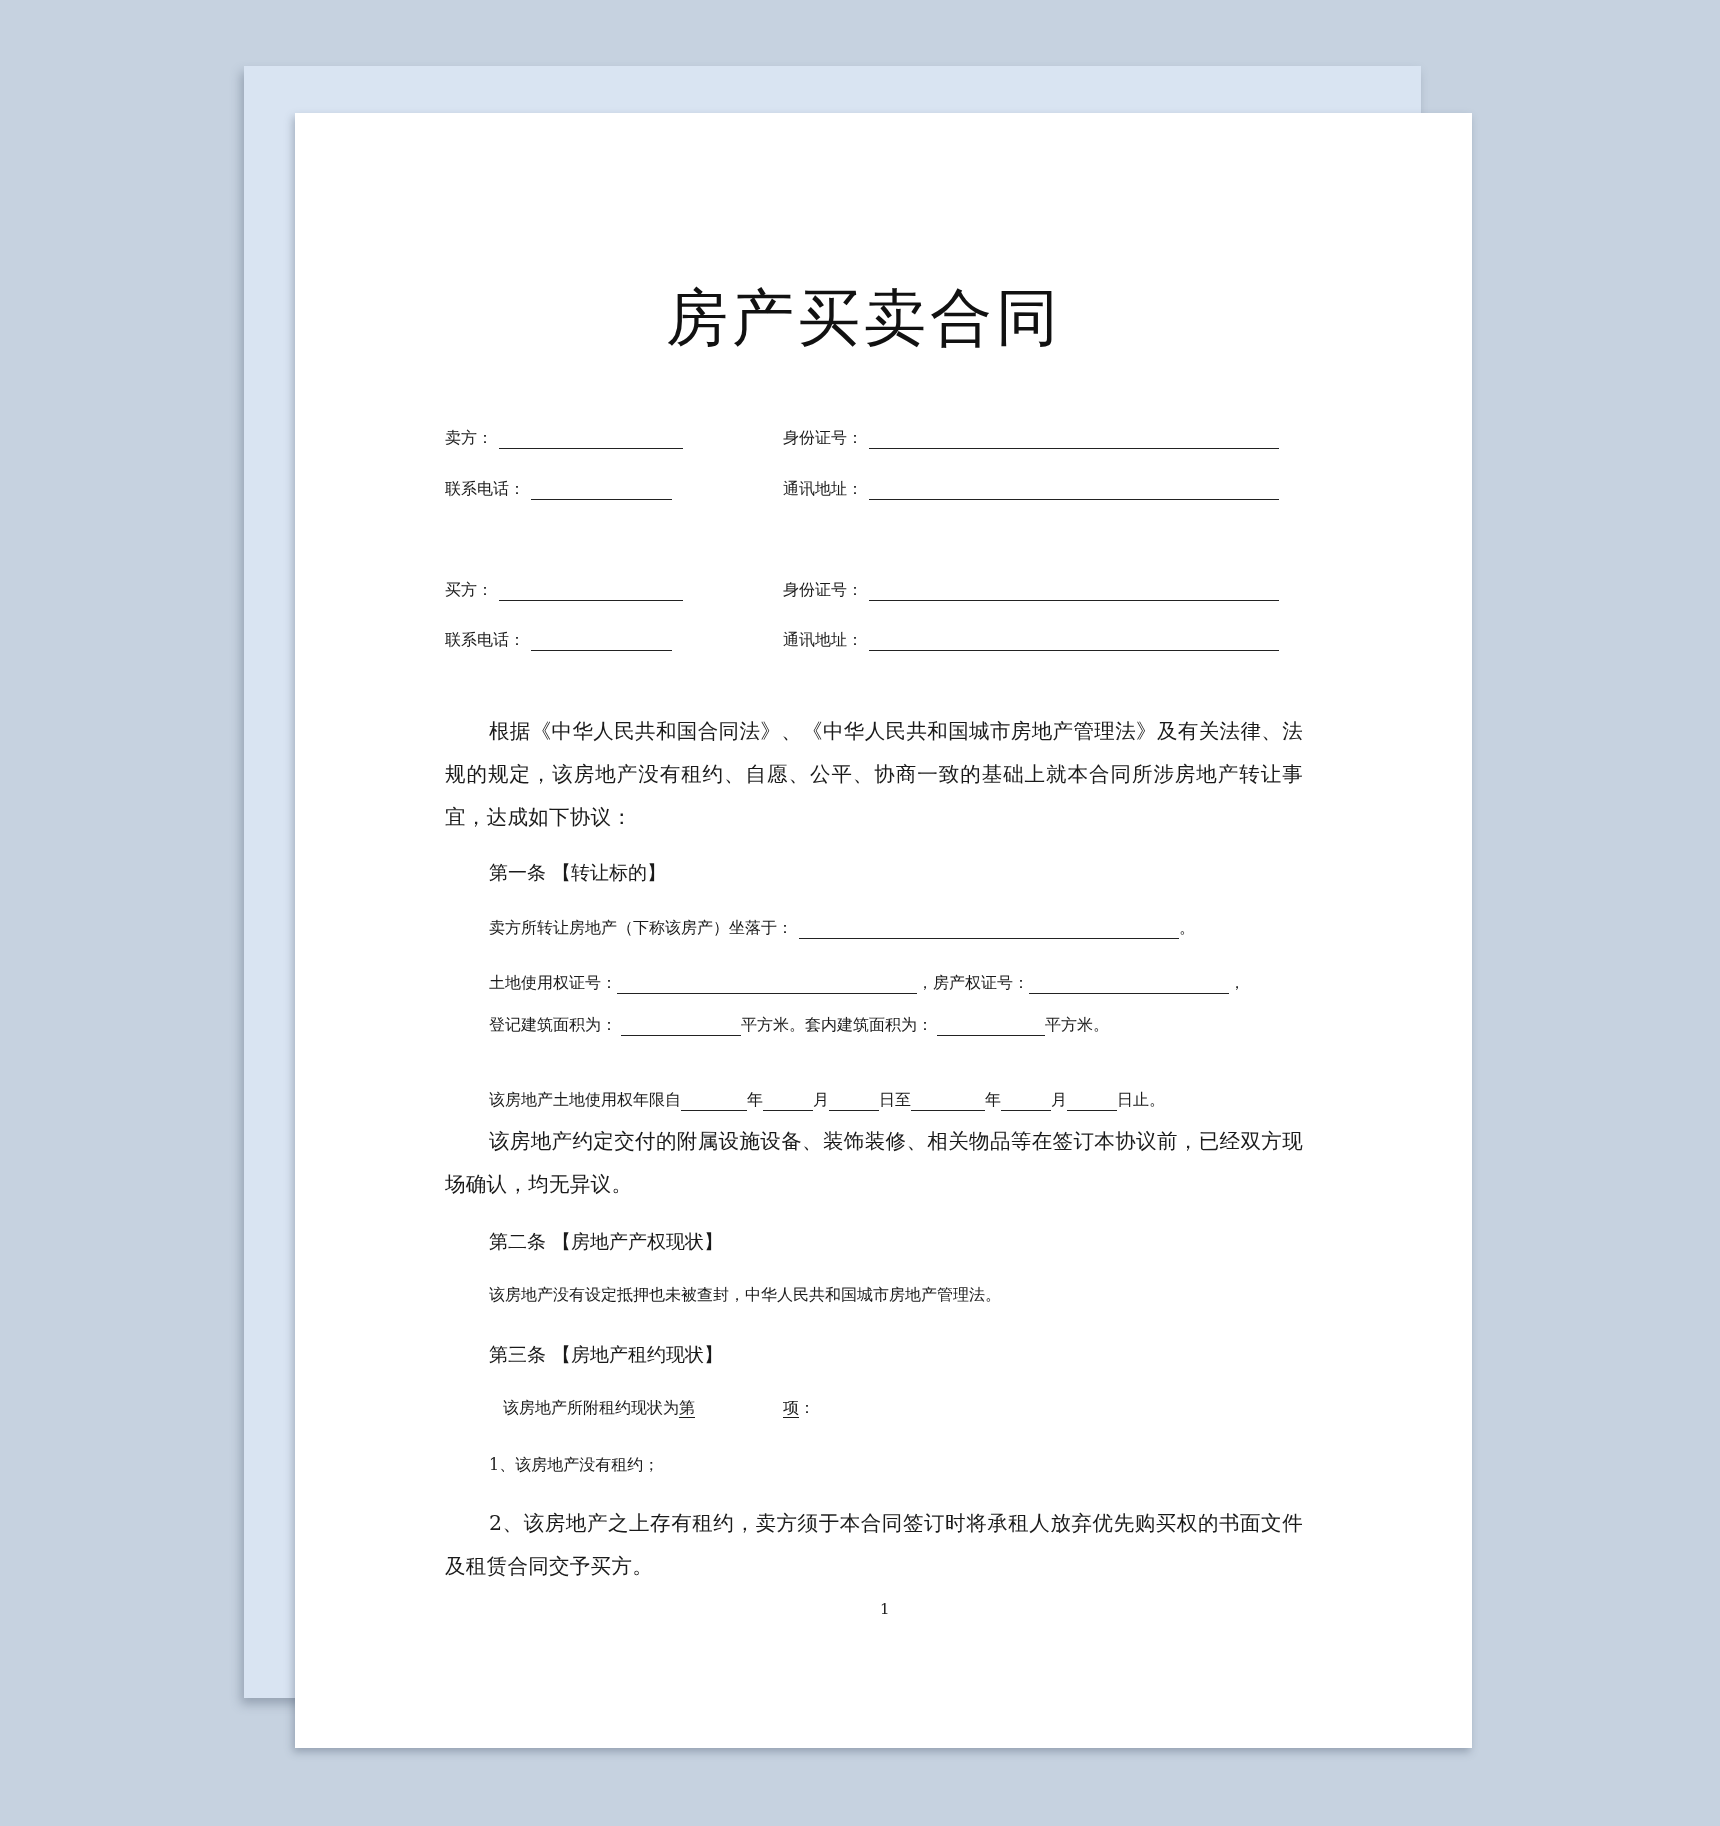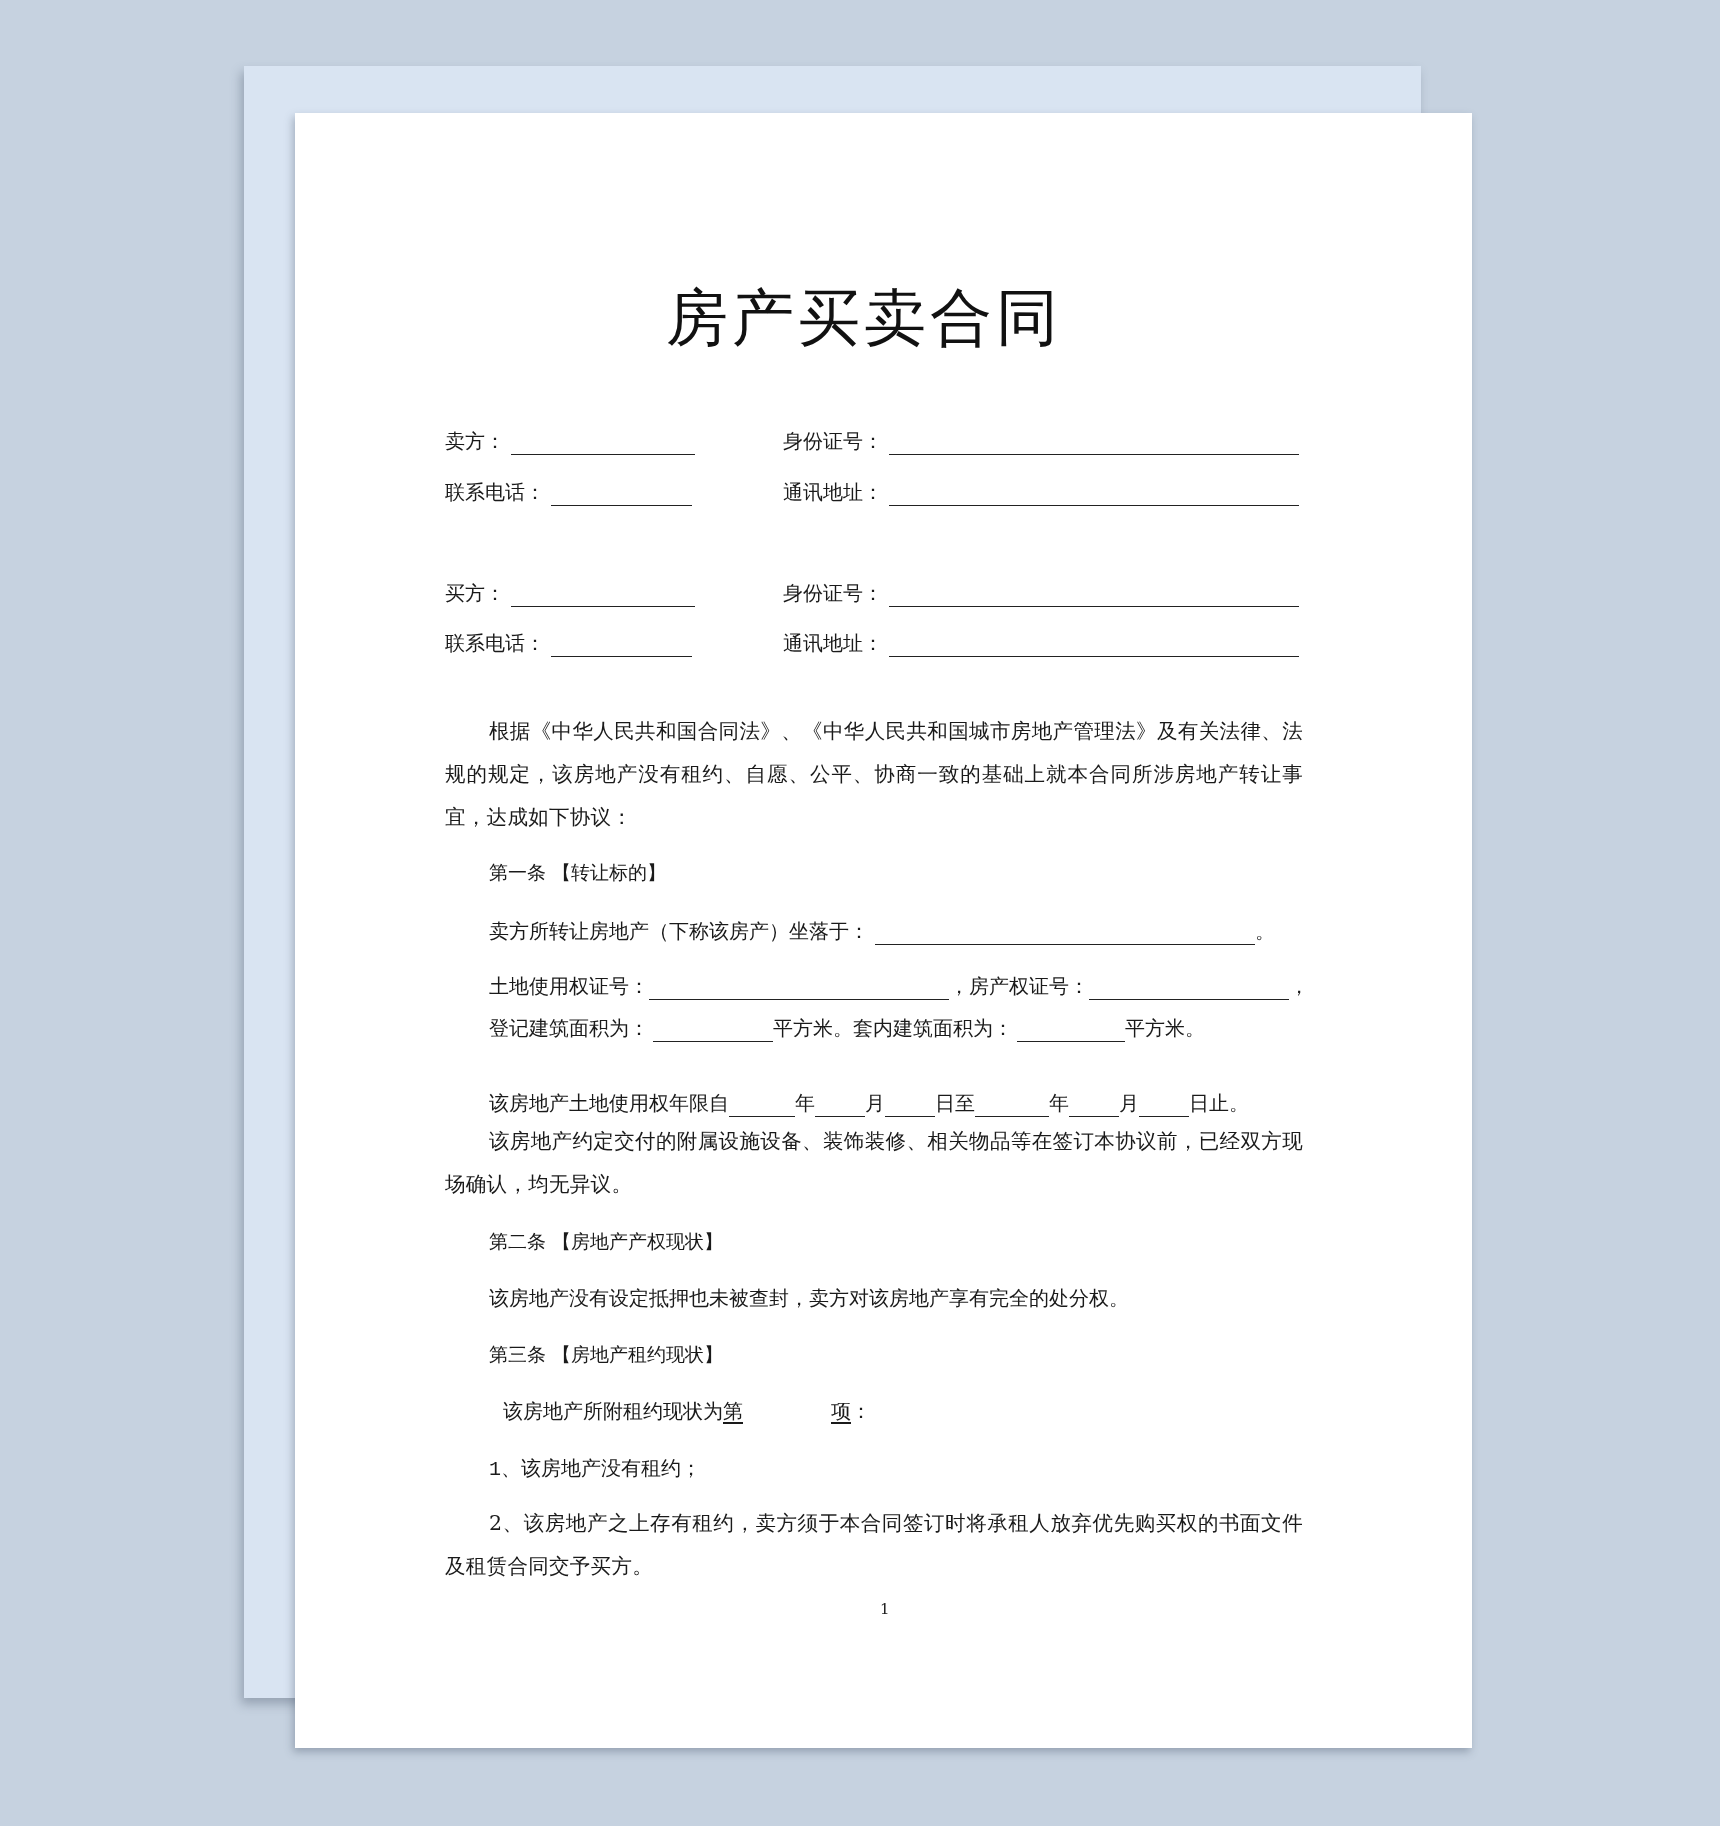--- a/index.html
+++ b/index.html
@@ -12,21 +12,21 @@
     background:#d9e4f2; box-shadow:-3px 6px 10px rgba(60,75,95,0.35);
   }
   .front-page {
     position:absolute; left:295px; top:113px; width:1177px; height:1635px;
     background:#ffffff; box-shadow:-2px 4px 8px rgba(60,75,95,0.35);
   }
   .title {
     position:absolute; left:0; right:0; top:276px; text-align:center;
     font-family:"DejaVu Sans","Liberation Sans",sans-serif; font-size:62px; letter-spacing:4px; color:#111;margin-left:8px;
   }
-  .abs { position:absolute; font-size:20px; white-space:nowrap;font-family:Liberation Mono, monospace; }
+  .abs { position:absolute; font-size:16px; white-space:nowrap; }
   .line { display:inline-block; border-bottom:1.6px solid #222; height:18px; vertical-align:bottom; margin-left:6px; }
   .para {
     position:absolute; left:445px; width:858px; font-size:20.5px; line-height:43px;
     text-align:justify; letter-spacing:0.3px;
   }
   .indent { text-indent:44px; }
   .heading { font-family:"DejaVu Sans","Liberation Sans",sans-serif; font-weight:normal; font-size:19px; }
   .u { display:inline-block; border-bottom:1.6px solid #222; height:20px; vertical-align:bottom; }
   .ul-text { text-decoration:underline; text-underline-offset:4px; }
   .page-num { position:absolute; left:880px; top:1600px; font-size:15px; }
@@ -83,21 +83,21 @@
     <span>登记建筑面积为：</span><span class="u" style="width:120px;margin-left:4px"></span><span>平方米。套内建筑面积为：</span><span class="u" style="width:108px;margin-left:4px"></span><span>平方米。</span>
   </div>
 
   <div class="abs" style="left:489px;top:1072px;margin-top:18px;">
     <span>该房地产土地使用权年限自</span><span class="u" style="width:66px"></span><span>年</span><span class="u" style="width:50px"></span><span>月</span><span class="u" style="width:50px"></span><span>日至</span><span class="u" style="width:74px"></span><span>年</span><span class="u" style="width:50px"></span><span>月</span><span class="u" style="width:50px"></span><span>日止。</span>
   </div>
 
   <div class="para indent" style="top:1120px;">该房地产约定交付的附属设施设备、装饰装修、相关物品等在签订本协议前，已经双方现场确认，均无异议。</div>
 
   <div class="abs heading" style="left:489px;top:1229px;">第二条 【房地产产权现状】</div>
-  <div class="abs" style="left:489px;top:1285px;">该房地产没有设定抵押也未被查封，卖方对该房地产享有完全的处分权。</div>
+  <div class="abs" style="left:489px;top:1285px;">该房地产没有设定抵押也未被查封，中华人民共和国城市房地产管理法。</div>
 
   <div class="abs heading" style="left:489px;top:1342px;">第三条 【房地产租约现状】</div>
   <div class="abs" style="left:503px;top:1398px;">
     <span>该房地产所附租约现状为</span><span class="ul-text"><span>第</span><span style="display:inline-block;width:88px"></span><span>项</span></span><span>：</span>
   </div>
   <div class="abs" style="left:489px;top:1455px;">1、该房地产没有租约；</div>
   <div class="para indent" style="top:1502px;">2、该房地产之上存有租约，卖方须于本合同签订时将承租人放弃优先购买权的书面文件及租赁合同交予买方。</div>
 
   <div class="page-num">1</div>
 </div>

